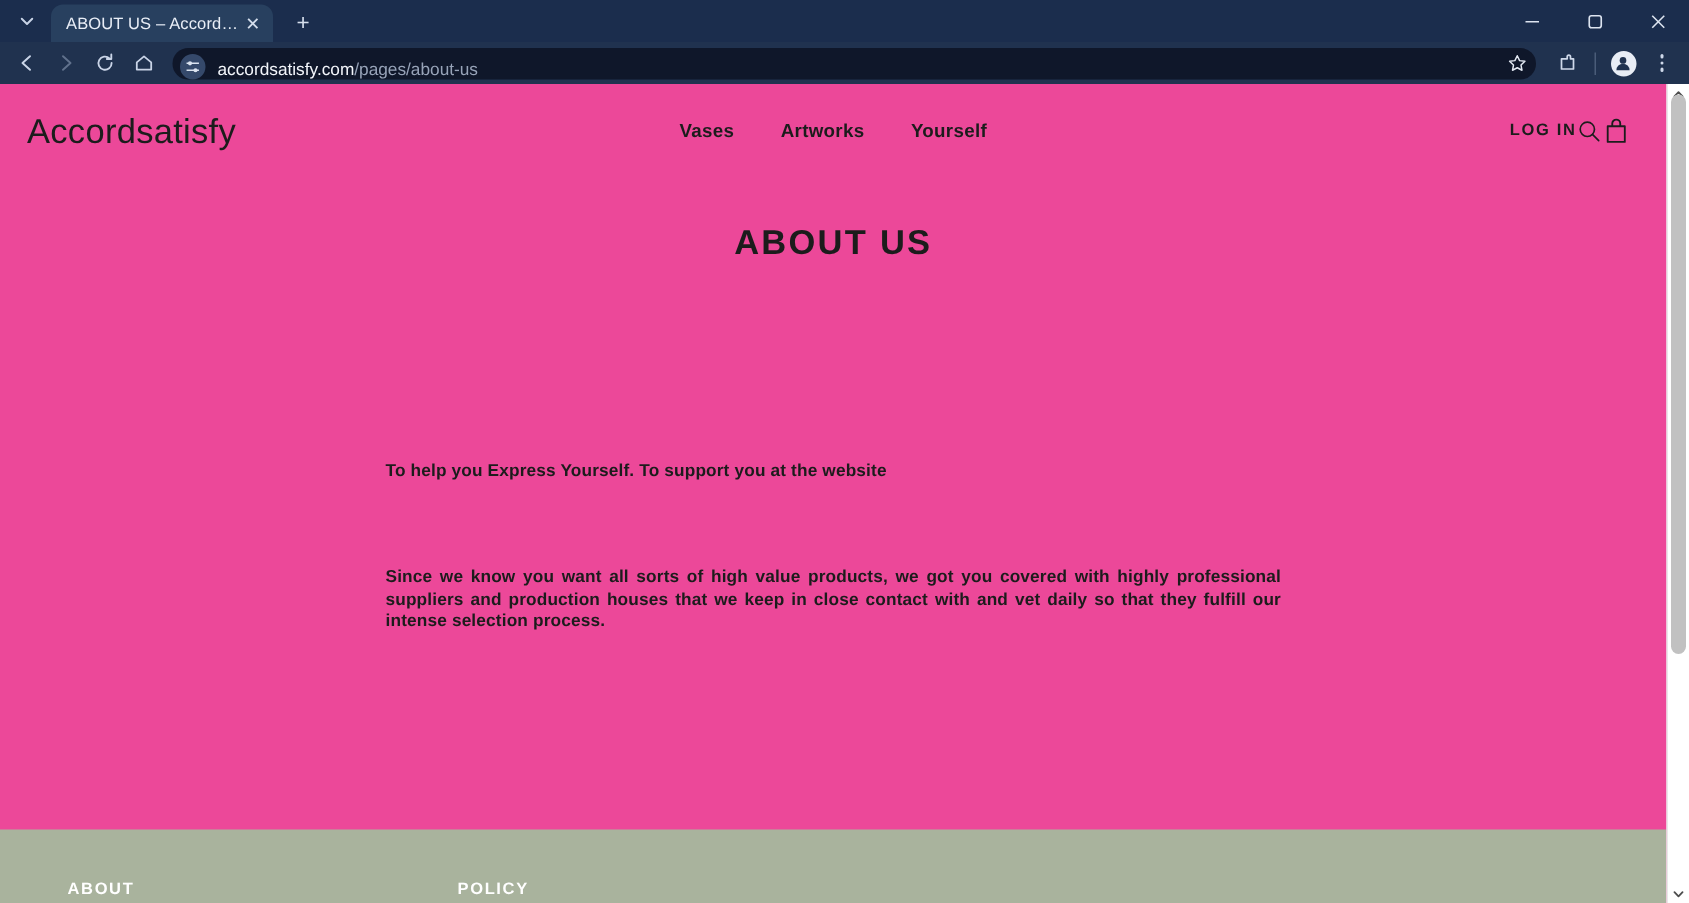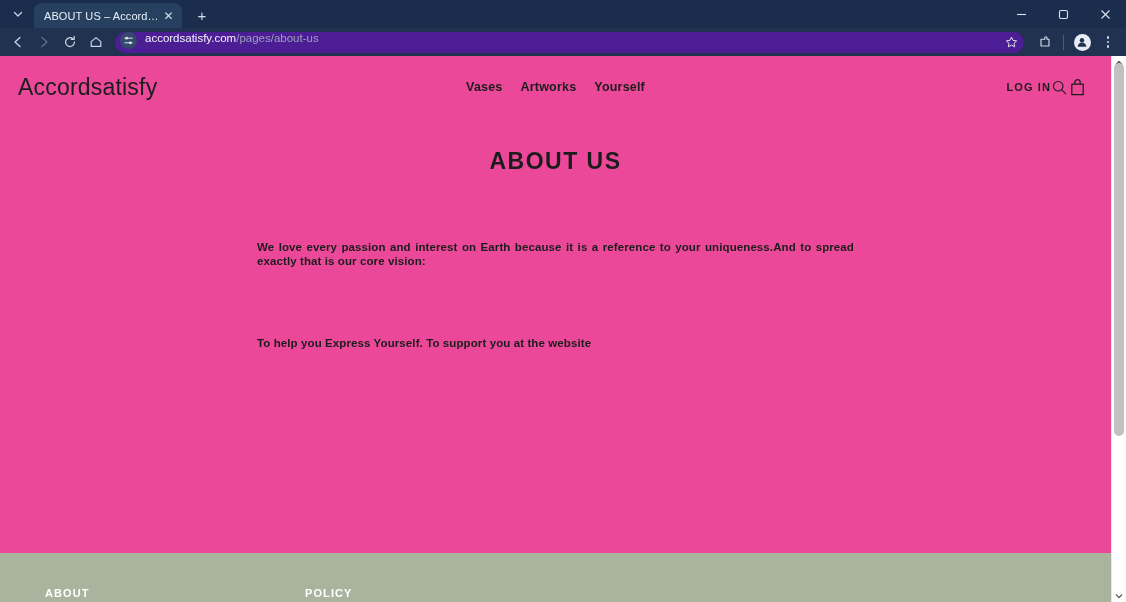--- a/index.html
+++ b/index.html
@@ -62,23 +62,23 @@
     display: flex; align-items: center; padding: 0 6px;
     gap: 2px;
   }
   .nav-btn {
     width: 24px; height: 24px; border-radius: 50%;
     display: flex; align-items: center; justify-content: center;
     color: #c9d4e7;
   }
   .nav-btn.disabled { color: #60718c; }
   .omnibox {
-    flex: 1; height: 21px; background: #4c1d95;
+    flex: 1; height: 21px; background: #0f172a;
     border-radius: 11px; margin: 0 7px 0 5px;
-    display: flex; align-items: flex-start; padding: 0 8px 0 5px;
+    display: flex; align-items: flex-end; padding: 0 8px 0 5px;
     position: relative;
   }
   .omni-icon {
     width: 17px; height: 17px; border-radius: 50%;
     background: #35496b; flex: 0 0 17px;
     display: flex; align-items: center; justify-content: center;
     margin-right: 8px; color: #dbe3f0;
   }
   .url { font-size: 11.5px; white-space: nowrap; overflow: hidden; }
   .url-host { color: #f2f5fa; }
@@ -127,21 +127,21 @@
   .site-header {
     height: 62px; display: flex; align-items: center;
     padding: 0 18px 0 18px; position: relative;
   }
   .logo {
     font-size: 23px; color: #1c1c1c; letter-spacing: .2px;
     font-weight: 400; white-space: nowrap;
   }
   .main-nav {
     position: absolute; left: 0; right: 0; top: 24px;
-    display: flex; justify-content: center; gap: 18px; pointer-events: none;
+    display: flex; justify-content: center; gap: 31px; pointer-events: none;
   }
   .main-nav a {
     pointer-events: auto;
     font-size: 12.5px; font-weight: bold; color: #1c1c1c;
     text-decoration: none; letter-spacing: .2px;
   }
   .header-right {
     margin-left: auto; display: flex; align-items: center; 
     position: relative; z-index: 2; padding-right: 6px;
   }
@@ -313,22 +313,22 @@
                 <path d="M4 6.5 L16 6.5 L16 17.5 L4 17.5 Z" fill="none" stroke="currentColor" stroke-width="1.3" stroke-linejoin="round"></path>
                 <path d="M7.2 6.5 L7.2 4.6 A2.8 2.8 0 0 1 12.8 4.6 L12.8 6.5" fill="none" stroke="currentColor" stroke-width="1.3"></path>
               </svg>
           </span>
         </div>
       </div>
 
       <h1 class="page-title">ABOUT US</h1>
 
       <div class="content">
-        <p class="p1">We love every passion and interest on Earth because it is a reference to your uniqueness.And to spread exactly that is our core vision:</p>
         <p class="p2">To help you Express Yourself. To support you at the website</p>
+        <p class="p3">Since we know you want all sorts of high value products, we got you covered with highly professional suppliers and production houses that we keep in close contact with and vet daily so that they fulfill our intense selection process.</p>
       </div>
 
       <div class="site-footer">
         <div class="footer-cols">
           <div class="footer-col">
             <div class="footer-col-title">ABOUT</div>
           </div>
           <div class="footer-col">
             <div class="footer-col-title">POLICY</div>
           </div>

